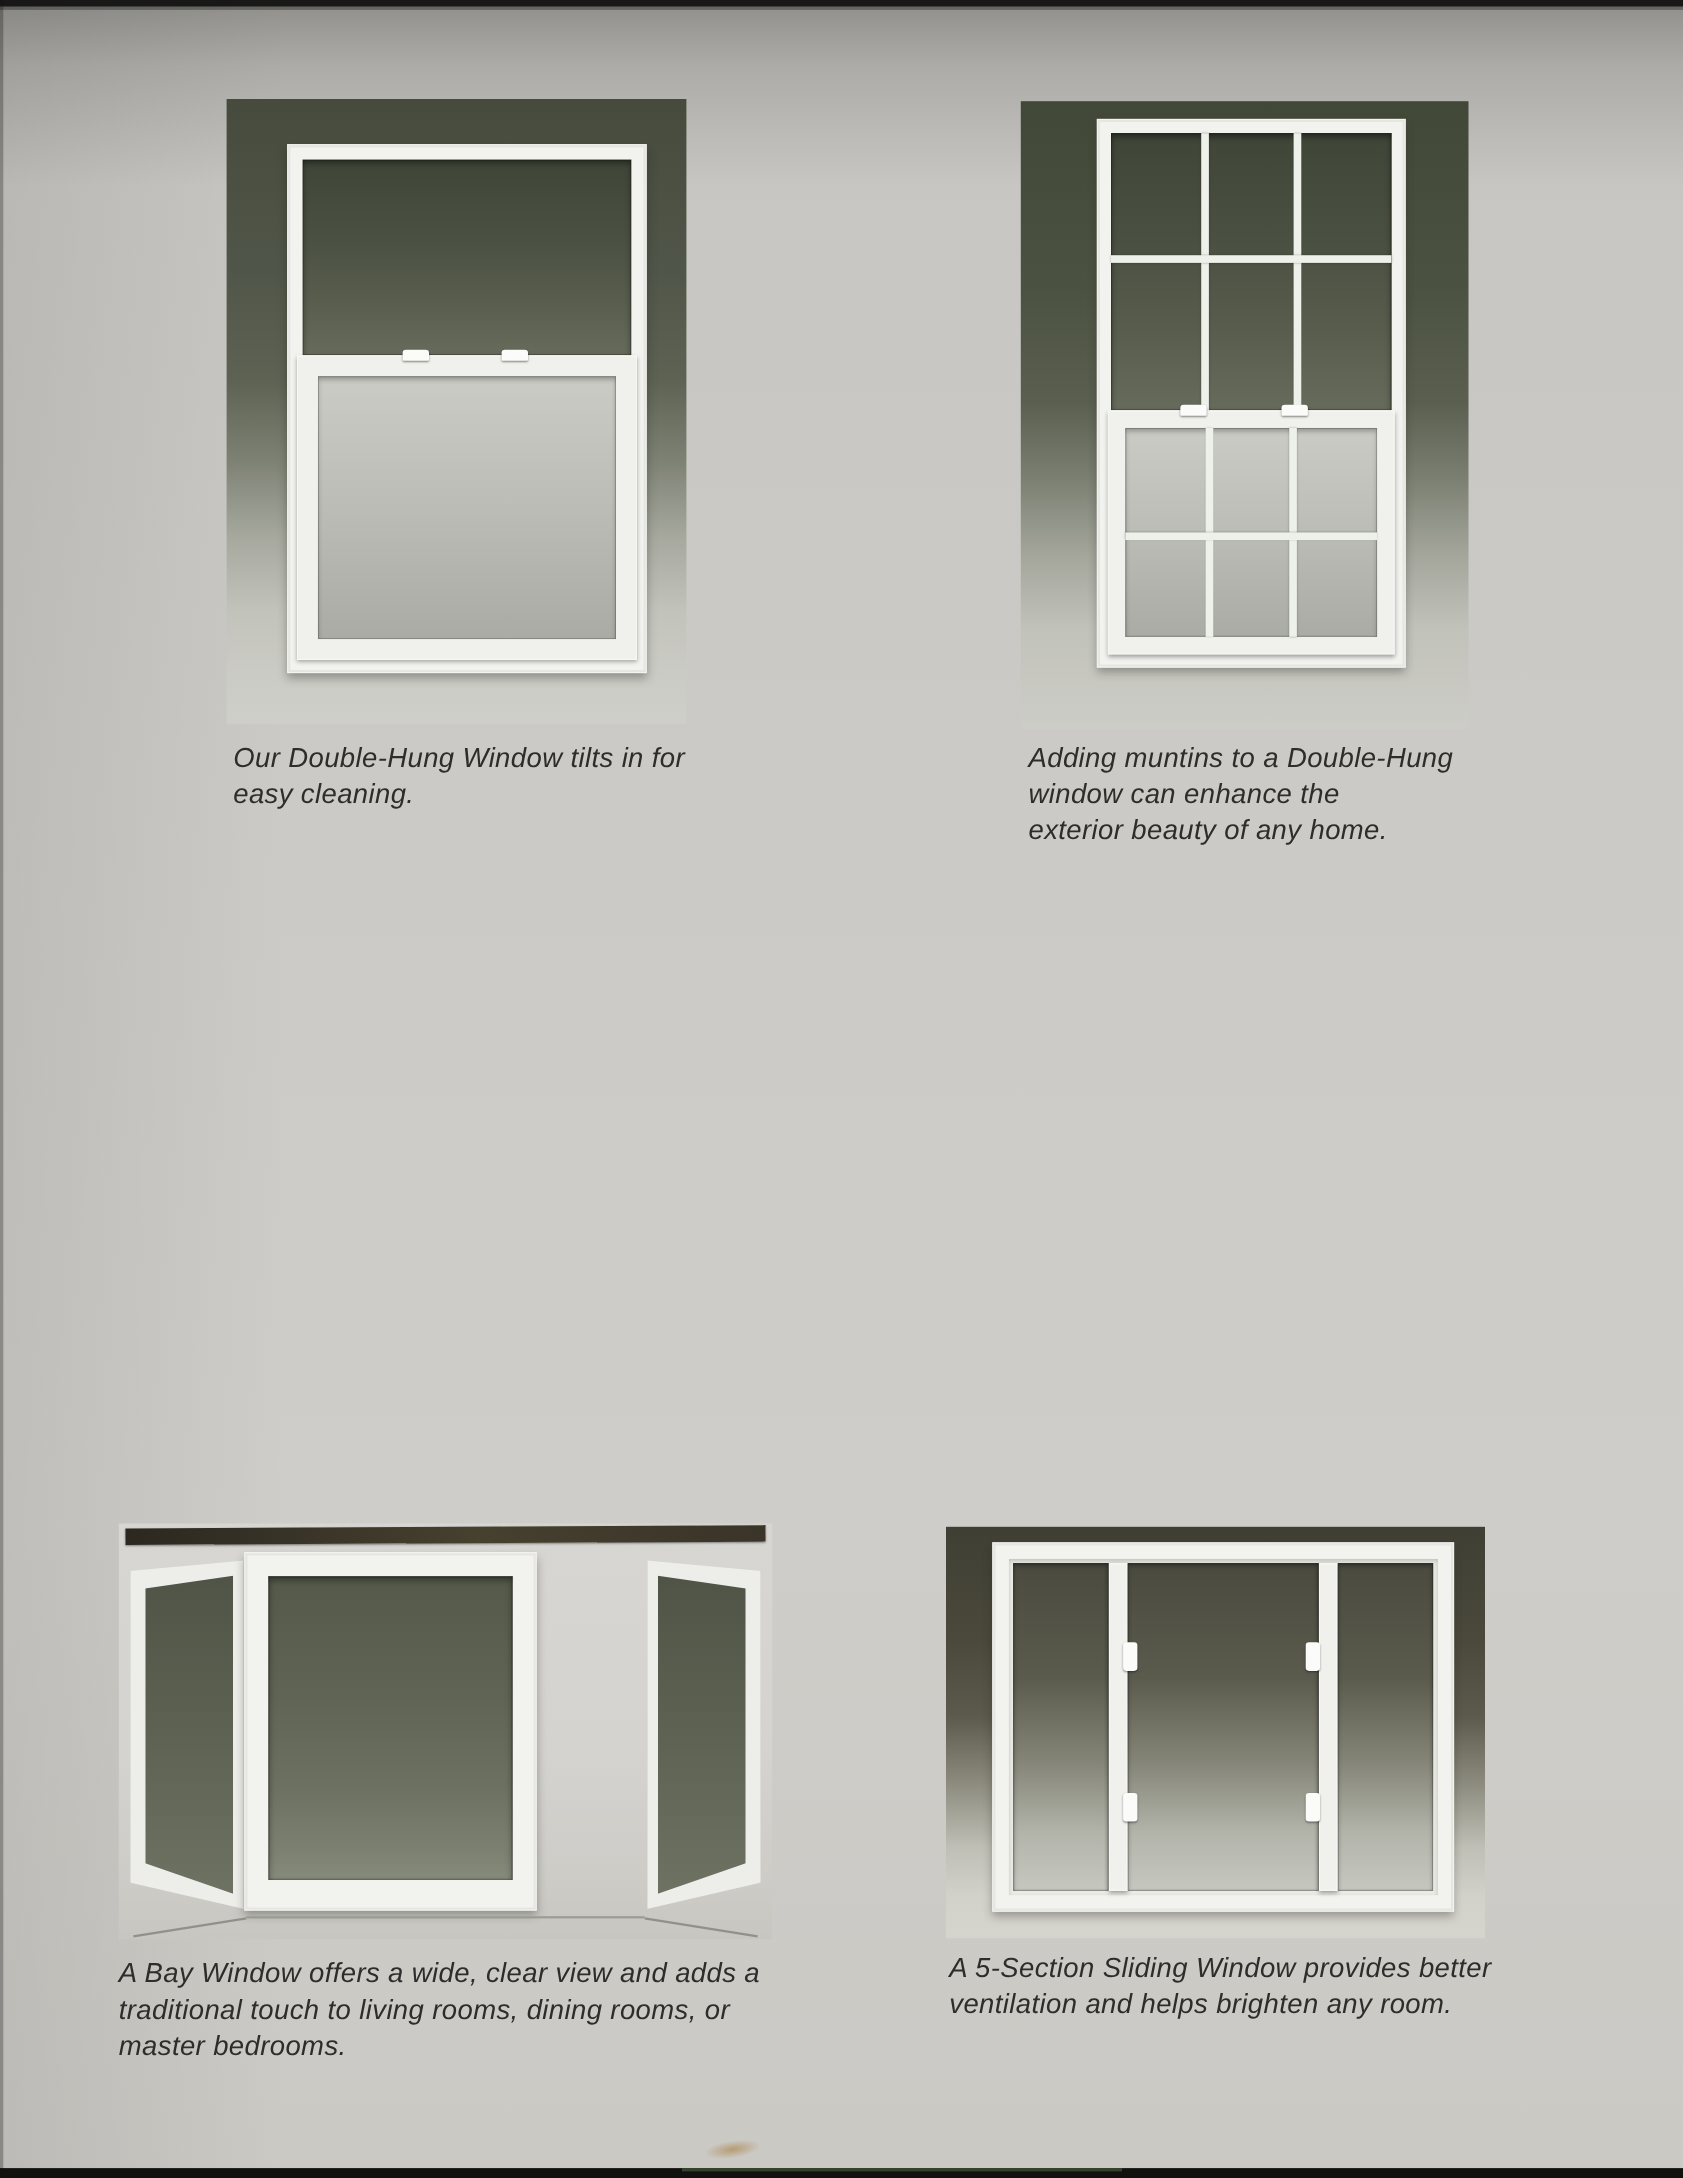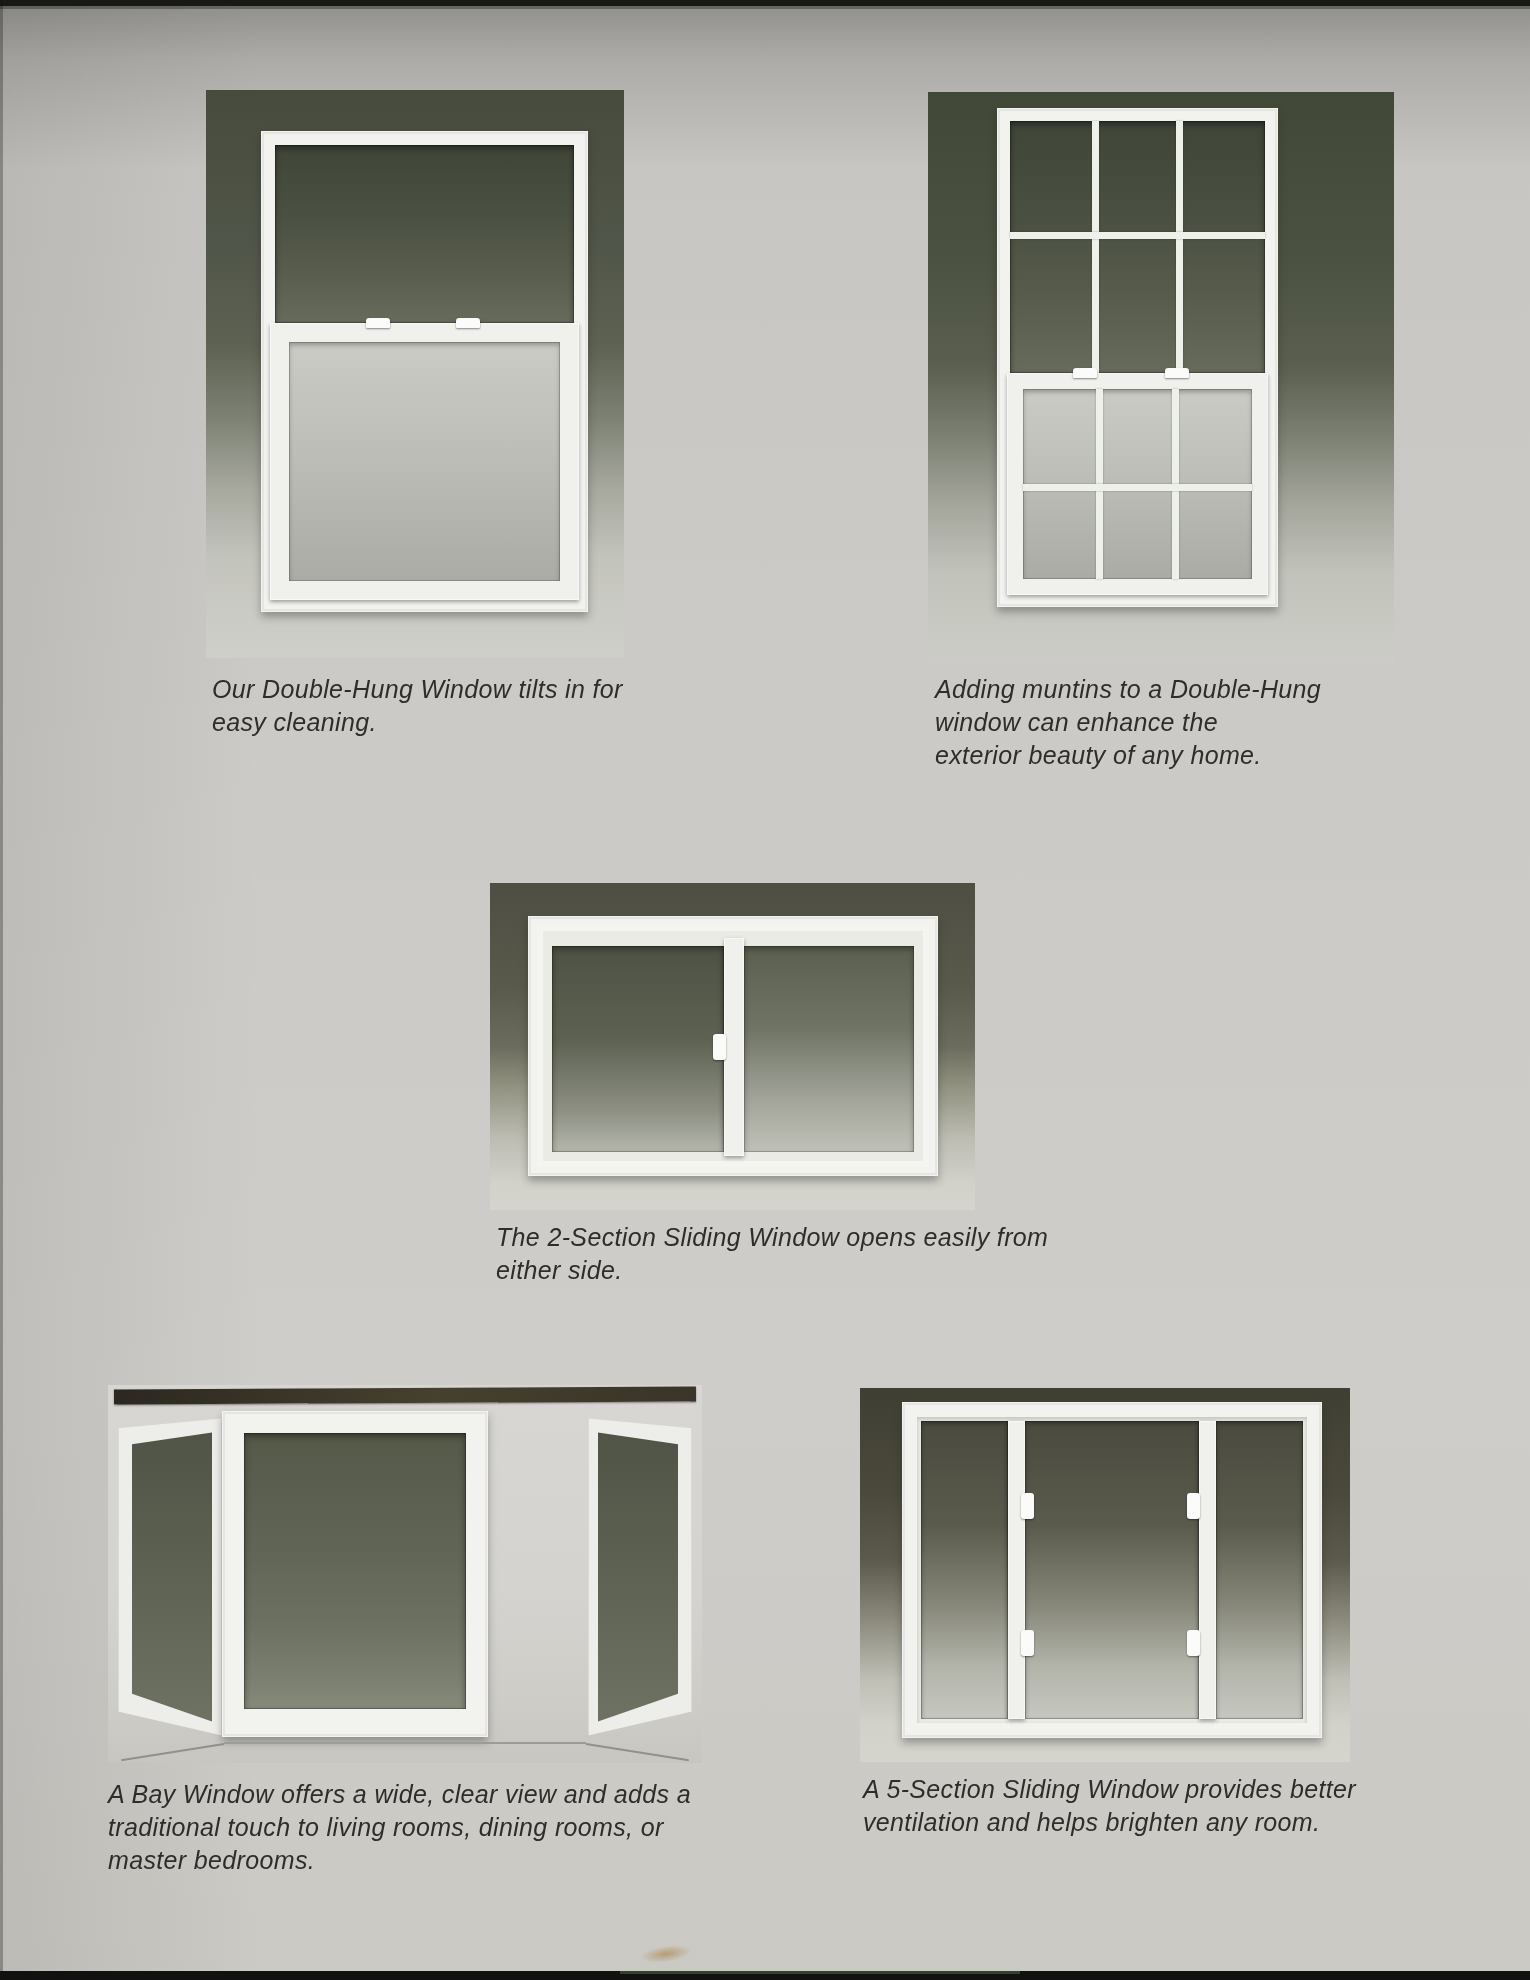--- a/index.html
+++ b/index.html
@@ -88,21 +88,21 @@
           <div class="glass glass-lite" style="left:19px; top:19px; width:271px; height:239px;"></div>
           <div class="latch" style="left:96px; top:-5px;"></div>
           <div class="latch" style="left:186px; top:-5px;"></div>
         </div>
       </div>
     </div>
     <figcaption class="caption" style="margin:15px 0 0 6px;">Our Double-Hung Window tilts in for
 easy cleaning.</figcaption>
   </figure>
 
-  <figure class="fig" style="left:928px; top:92px; width:466px;">
+  <figure class="fig" style="left:928px; top:92px; width:407px;">
     <div class="photo backdrop-b" style="height:571px;">
       <div class="win" style="left:69px; top:16px; width:281px; height:499px;">
         <div class="glass glass-dark" style="left:13px; top:13px; width:255px; height:252px;">
           <div class="muntin-v" style="left:32%;"></div>
           <div class="muntin-v" style="left:65%;"></div>
           <div class="muntin-h" style="top:44%;"></div>
         </div>
         <div class="sash" style="left:10px; top:265px; width:261px; height:222px;">
           <div class="glass glass-lite" style="left:16px; top:16px; width:229px; height:190px;">
             <div class="muntin-v" style="left:32%;"></div>
@@ -112,34 +112,20 @@
           <div class="latch" style="left:66px; top:-5px;"></div>
           <div class="latch" style="left:158px; top:-5px;"></div>
         </div>
       </div>
     </div>
     <figcaption class="caption" style="margin:10px 0 0 7px;">Adding muntins to a Double-Hung
 window can enhance the
 exterior beauty of any home.</figcaption>
   </figure>
 
-  <figure class="fig" style="left:490px; top:883px; width:485px;">
-    <div class="photo backdrop-c" style="height:327px;">
-      <div class="win" style="left:38px; top:33px; width:410px; height:260px;">
-        <div class="channel" style="left:9px; top:9px; right:9px; bottom:9px; box-shadow:inset 0 0 0 6px #f4f5f1, inset 0 2px 5px rgba(0,0,0,.18);"></div>
-        <div class="glass glass-mid" style="left:24px; top:30px; width:172px; height:206px;"></div>
-        <div class="sash" style="left:196px; top:22px; width:20px; height:218px;">
-          <div class="latch latch-v" style="left:-11px; top:96px;"></div>
-        </div>
-        <div class="glass" style="left:216px; top:30px; width:170px; height:206px; background:linear-gradient(180deg,#5a5f50 0%,#6f7465 40%,#a3a59a 75%,#c0c2b9 100%); box-shadow:inset 0 3px 6px rgba(0,0,0,.35), inset 0 0 0 1px rgba(0,0,0,.2);"></div>
-      </div>
-    </div>
-    <figcaption class="caption" style="margin:11px 0 0 6px;">The 2-Section Sliding Window opens easily from
-either side.</figcaption>
-  </figure>
 
   <figure class="fig" style="left:108px; top:1385px; width:594px;">
     <div class="photo backdrop-light" style="height:378px;">
       <div class="bay-board" style="left:6px; top:3px; width:582px; height:15px;"></div>
 
       <div class="bay-panel" style="left:10px; top:32px; width:104px; height:320px; clip-path:polygon(0 3.5%, 100% 0.5%, 100% 99.5%, 0 92%); box-shadow:inset 0 0 0 1px rgba(0,0,0,.08);">
         <div class="glass" style="left:14px; top:14px; width:80px; height:292px; clip-path:polygon(0 4.5%, 100% 0.5%, 100% 99.5%, 0 90%); background:linear-gradient(180deg,#4f5446 0%,#5d6253 50%,#6d7263 100%);"></div>
       </div>
 
       <div class="win" style="left:114px; top:26px; width:266px; height:326px;">

